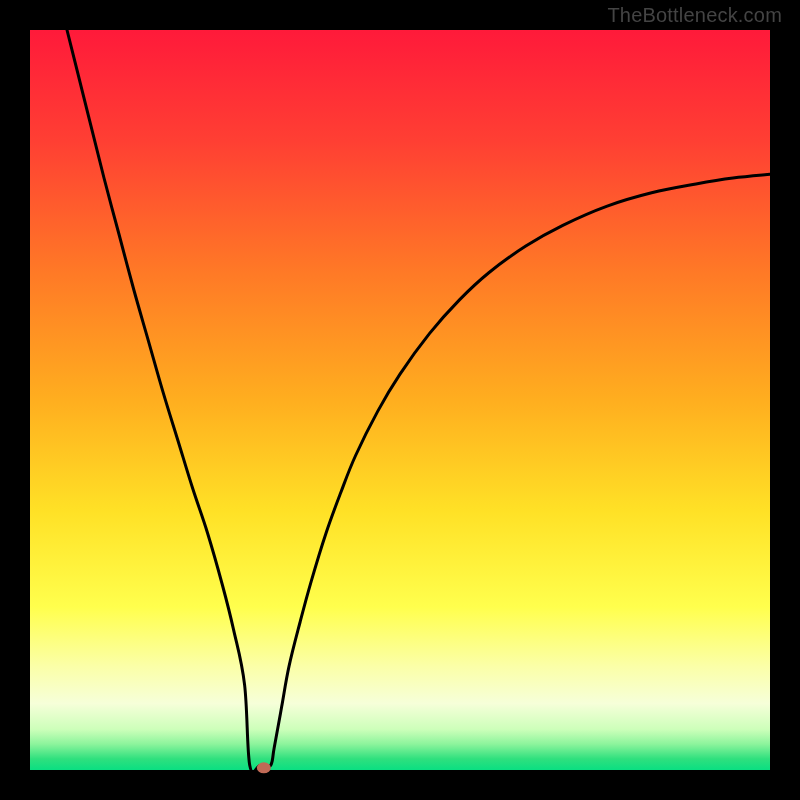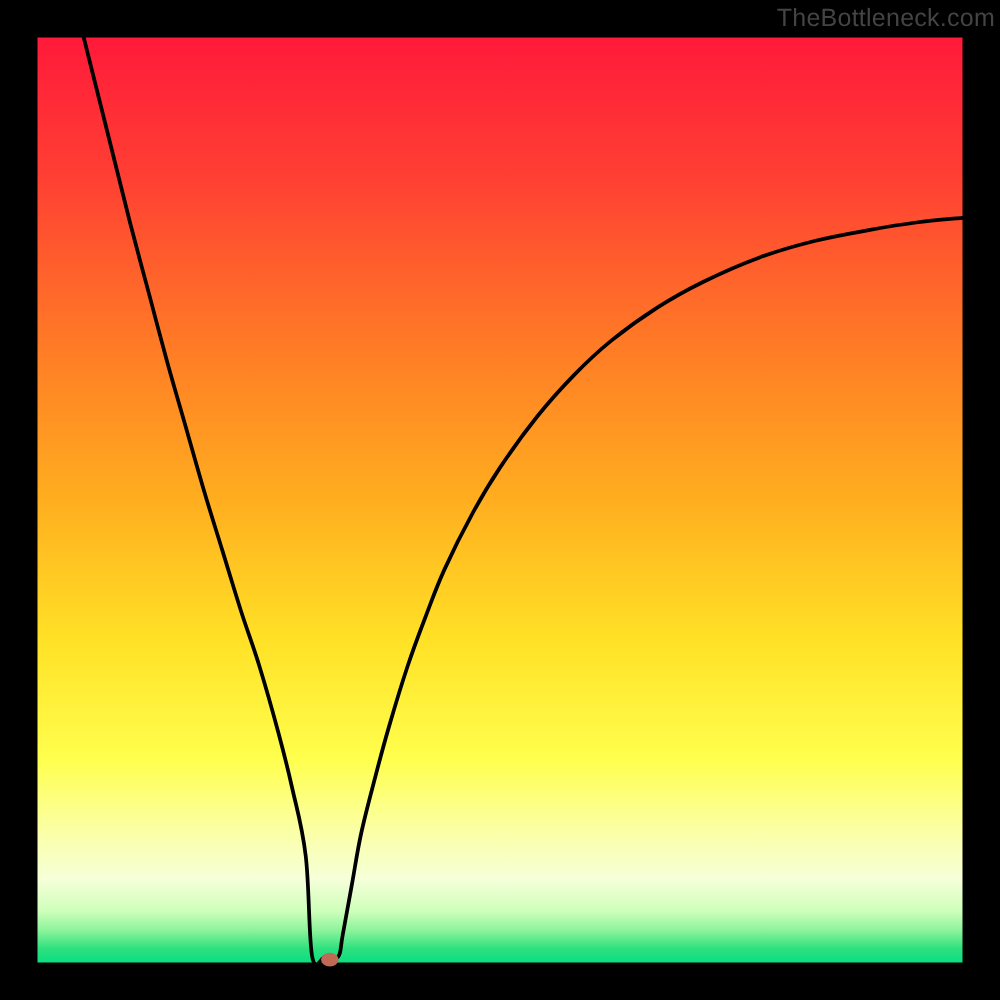--- a/index.html
+++ b/index.html
@@ -13,21 +13,21 @@
   }
   .frame {
     position: relative;
     width: 800px;
     height: 800px;
     background: #000;
   }
   .watermark {
     position: absolute;
     top: 4px;
-    right: 4px;
+    right: 18px;
     color: #444;
     font-size: 20px;
     font-weight: 500;
     letter-spacing: 0.2px;
     z-index: 20;
     user-select: none;
   }
   svg {
     position: absolute;
     left: 0;

